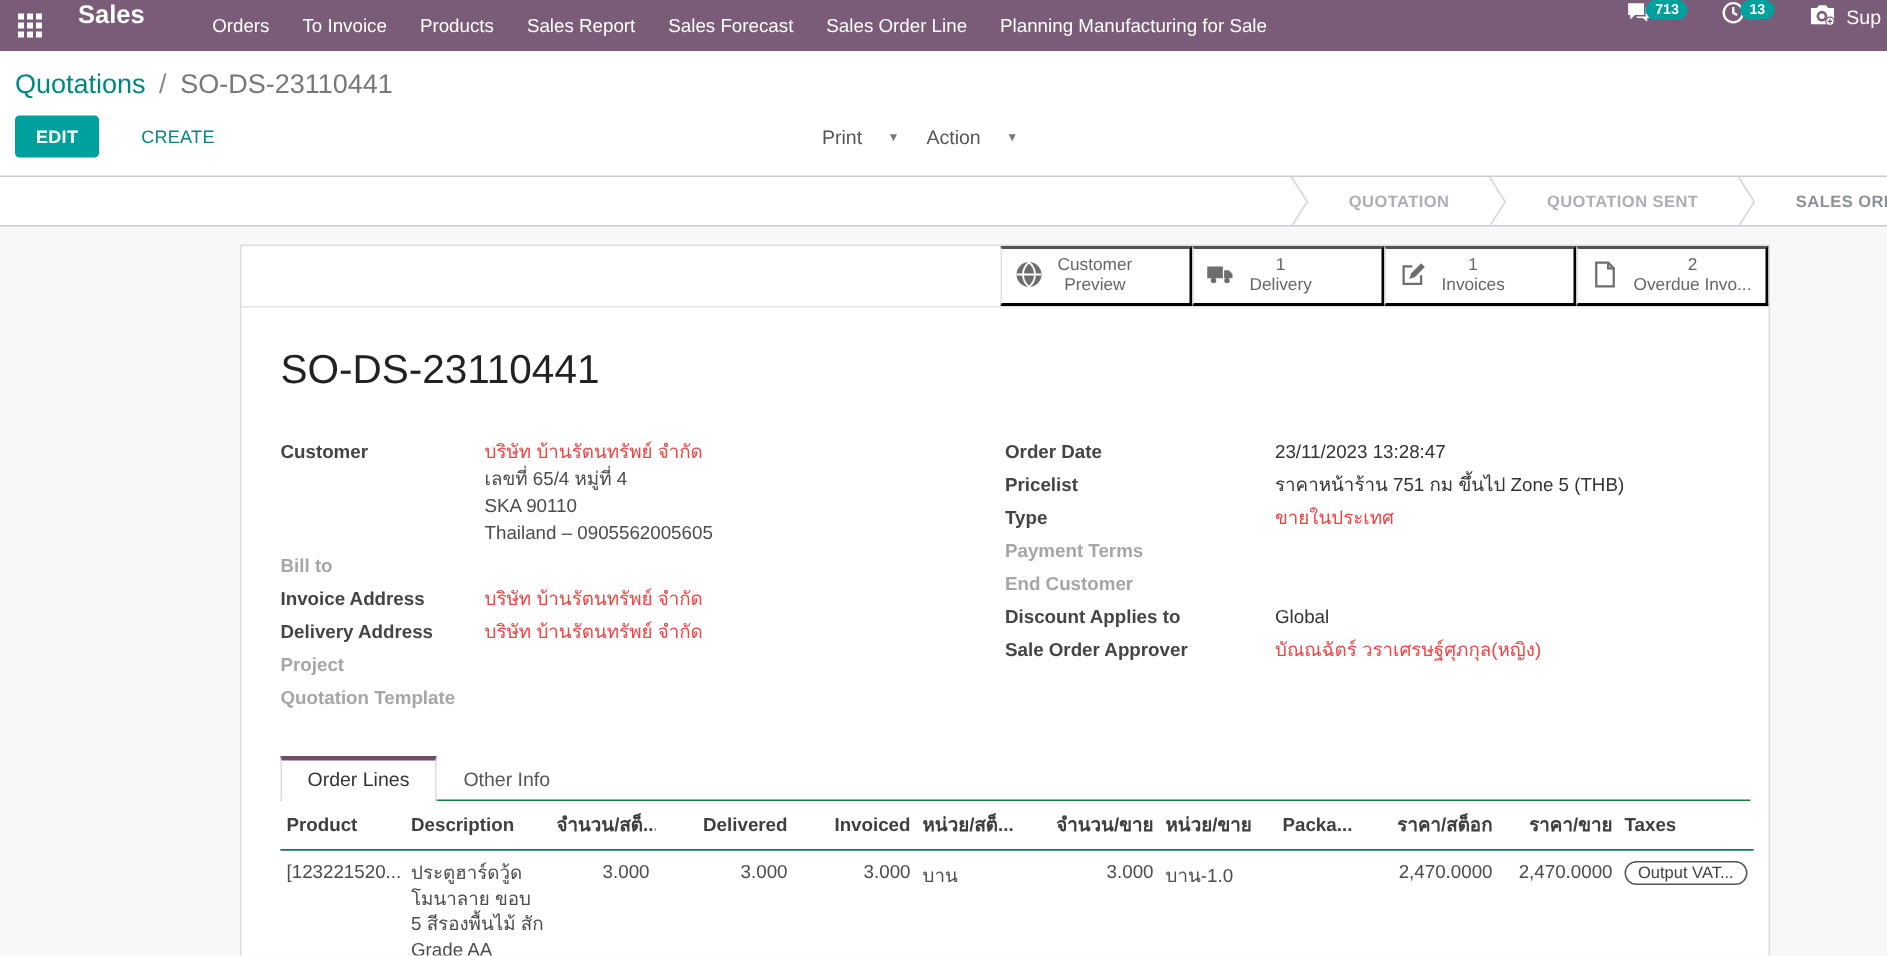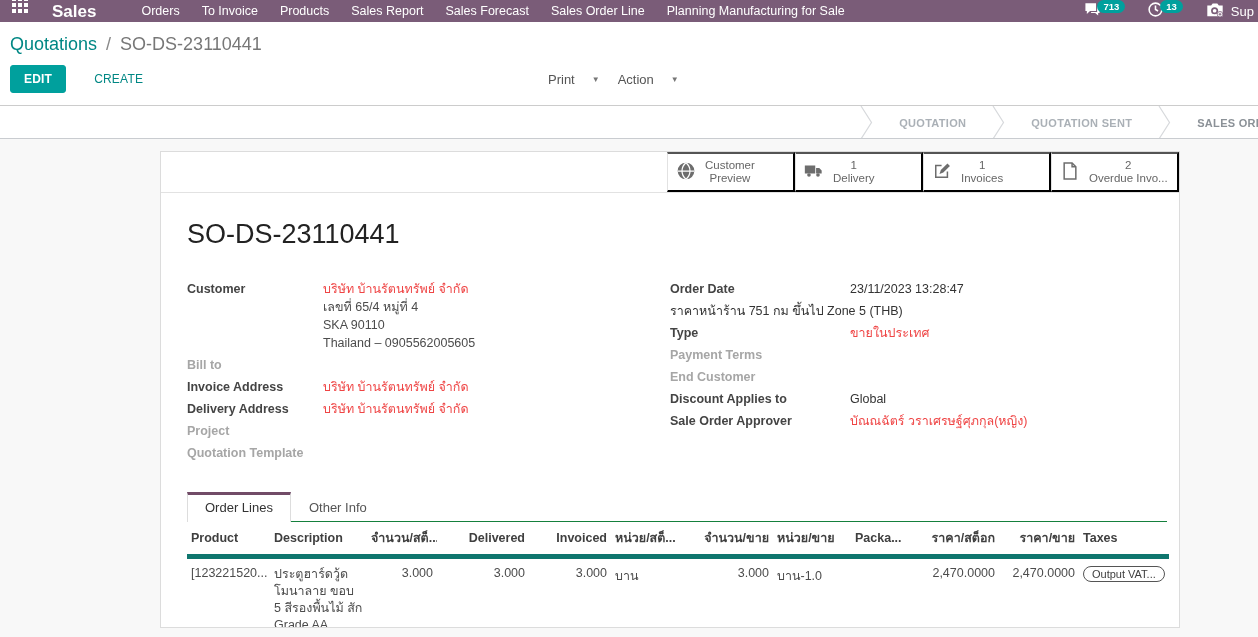--- a/index.html
+++ b/index.html
@@ -1,20 +1,20 @@
 <!DOCTYPE html>
 <html><head>
 <meta charset="utf-8">
 <style>
   * { box-sizing: border-box; margin: 0; padding: 0; }
   html,body { width: 1258px; height: 637px; overflow: hidden; }
   body { font-family: "Liberation Sans", "DejaVu Sans", sans-serif; background: #f8f8f8; color: #4c4c4c; }
 
   
-  .navbar { height: 22px; background: #7a5c78; display: flex; align-items: flex-end; color: #fff; position: relative; }
+  .navbar { height: 34px; background: #7a5c78; display: flex; align-items: flex-start; color: #fff; position: relative; }
   .apps-btn { width: 40px; height: 34px; display: flex; align-items: center; justify-content: center; cursor: pointer; }
   .apps-grid { display: grid; grid-template-columns: repeat(3,4px); grid-template-rows: repeat(3,4px); gap: 2px; }
   .apps-grid span { background: #fff; }
   .app-name { font-size: 17px; font-weight: bold; margin: 0 34px 0 12px; cursor: pointer; }
   .nav-menu { display: flex; align-items: center; height: 100%; }
   .nav-item { font-size: 12.5px; padding: 0 11px; height: 100%; display: flex; align-items: center; cursor: pointer; white-space: nowrap; }
   .nav-right { margin-left: auto; display: flex; align-items: center; gap: 22px; padding-right: 4px; }
   .nav-ico-wrap { position: relative; display: flex; align-items: center; cursor: pointer; }
   .nav-ico-wrap svg { width: 17px; height: 17px; }
   .nav-badge { background: #00a09d; color: #fff; font-size: 9.5px; font-weight: bold; border-radius: 8px; padding: 1px 6px; margin-left: -4px; margin-top: -10px; }
@@ -65,21 +65,21 @@
   .addr-line { color: #4c4c4c; }
 
   
   .tab-bar { display: flex; margin: 26px 12px 0 26px; border-bottom: 1px solid #15803d; }
   .tab { font-size: 13px; color: #555; padding: 7px 17px; border: 1px solid transparent; border-bottom: none; cursor: pointer; margin-bottom: -1px; background: transparent; }
   .tab.active { background: #fff; border-color: #ddd; border-top: 3px solid #714b67; color: #333; padding-top: 5px; }
 
   
   .o-table-wrap { margin: 0 12px 0 26px; }
   table { border-collapse: collapse; table-layout: fixed; width: 100%; }
-  th { font-size: 12.5px; font-weight: bold; color: #3f3f3f; padding: 6px 4px; border-bottom: 5px solid #0f766e; white-space: nowrap; overflow: hidden; }
+  th { font-size: 12.5px; font-weight: bold; color: #3f3f3f; padding: 6px 4px; border-bottom: 1px solid #0f766e; white-space: nowrap; overflow: hidden; }
   td { font-size: 12.5px; color: #4c4c4c; padding: 7px 4px; vertical-align: top; overflow: hidden; }
   .al { text-align: left; } .ar { text-align: right; }
   td.cell-product { white-space: nowrap; }
   td.cell-desc { line-height: 17px; }
   .tax-pill { display: inline-block; border: 1px solid #555; border-radius: 11px; padding: 1px 8px; font-size: 11px; color: #3f3f3f; white-space: nowrap; max-width: 88px; overflow: hidden; text-overflow: ellipsis; cursor: pointer; }
 </style>
 </head>
 <body>
 
 <nav class="navbar">
@@ -249,20 +249,21 @@
             <div class="o-label muted">Quotation Template</div>
             <div class="o-value"></div>
           </div>
         </div>
       <div class="o-col right">
           <div class="o-row">
             <div class="o-label">Order Date</div>
             <div class="o-value"><span>23/11/2023 13:28:47</span></div>
           </div>
           <div class="o-row">
+            <div class="o-label">Pricelist</div>
             <div class="o-value"><span>ราคาหน้าร้าน 751 กม ขึ้นไป Zone 5 (THB)</span></div>
           </div>
           <div class="o-row">
             <div class="o-label">Type</div>
             <div class="o-value"><span class="o-link">ขายในประเทศ</span></div>
           </div>
           <div class="o-row">
             <div class="o-label muted">Payment Terms</div>
             <div class="o-value"></div>
           </div>

